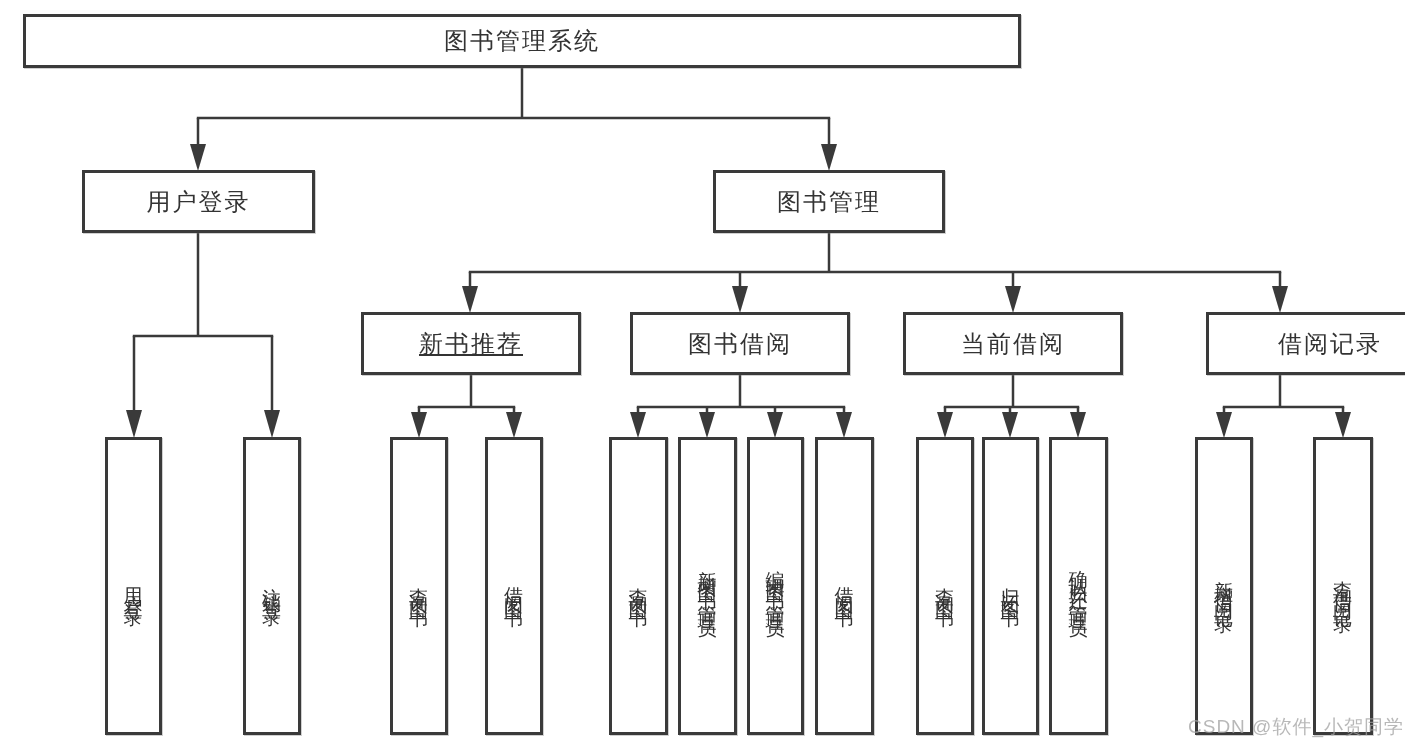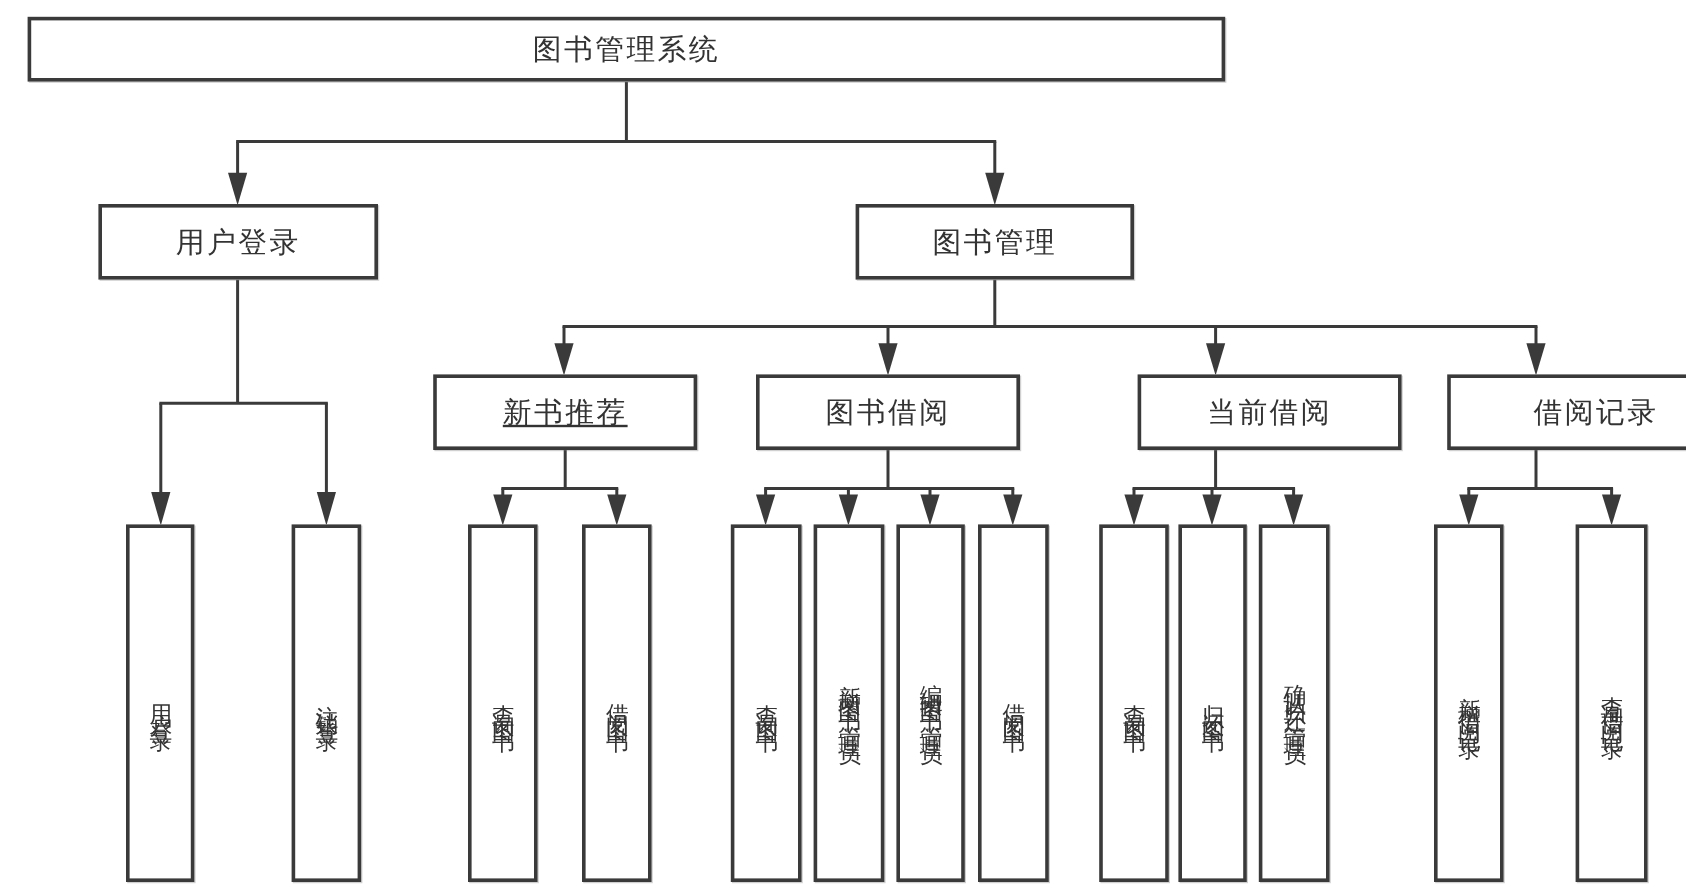--- a/index.html
+++ b/index.html
@@ -127,21 +127,21 @@
   <div class="box hbox" style="left:713px;top:170px;width:232px;height:63px;">
     <span>图书管理</span>
   </div>
 
   <div class="box hbox" style="left:361px;top:312px;width:220px;height:63px;text-decoration:underline;">
     <span>新书推荐</span>
   </div>
   <div class="box hbox" style="left:630px;top:312px;width:220px;height:63px;">
     <span>图书借阅</span>
   </div>
-  <div class="box hbox" style="left:903px;top:312px;width:220px;height:63px;margin-left:45px;">
+  <div class="box hbox" style="left:903px;top:312px;width:220px;height:63px;">
     <span>当前借阅</span>
   </div>
   <div class="box hbox" style="left:1170px;top:312px;width:248px;height:63px;margin-left:36px;">
     <span>借阅记录</span>
   </div>
 
   <div class="box vbox" style="left:105px;top:437px;width:57px;height:298px;">
     <span>用户登录</span>
   </div>
   <div class="box vbox" style="left:243px;top:437px;width:58px;height:298px;">
@@ -178,14 +178,15 @@
     <span>确认归还（管理员）</span>
   </div>
 
   <div class="box vbox" style="left:1195px;top:437px;width:58px;height:298px;">
     <span>新增借阅记录</span>
   </div>
   <div class="box vbox" style="left:1313px;top:437px;width:60px;height:298px;">
     <span>查询借阅记录</span>
   </div>
 
+  <div class="watermark">CSDN @软件_小贺同学</div>
 
 </div>
 
 </body></html>

